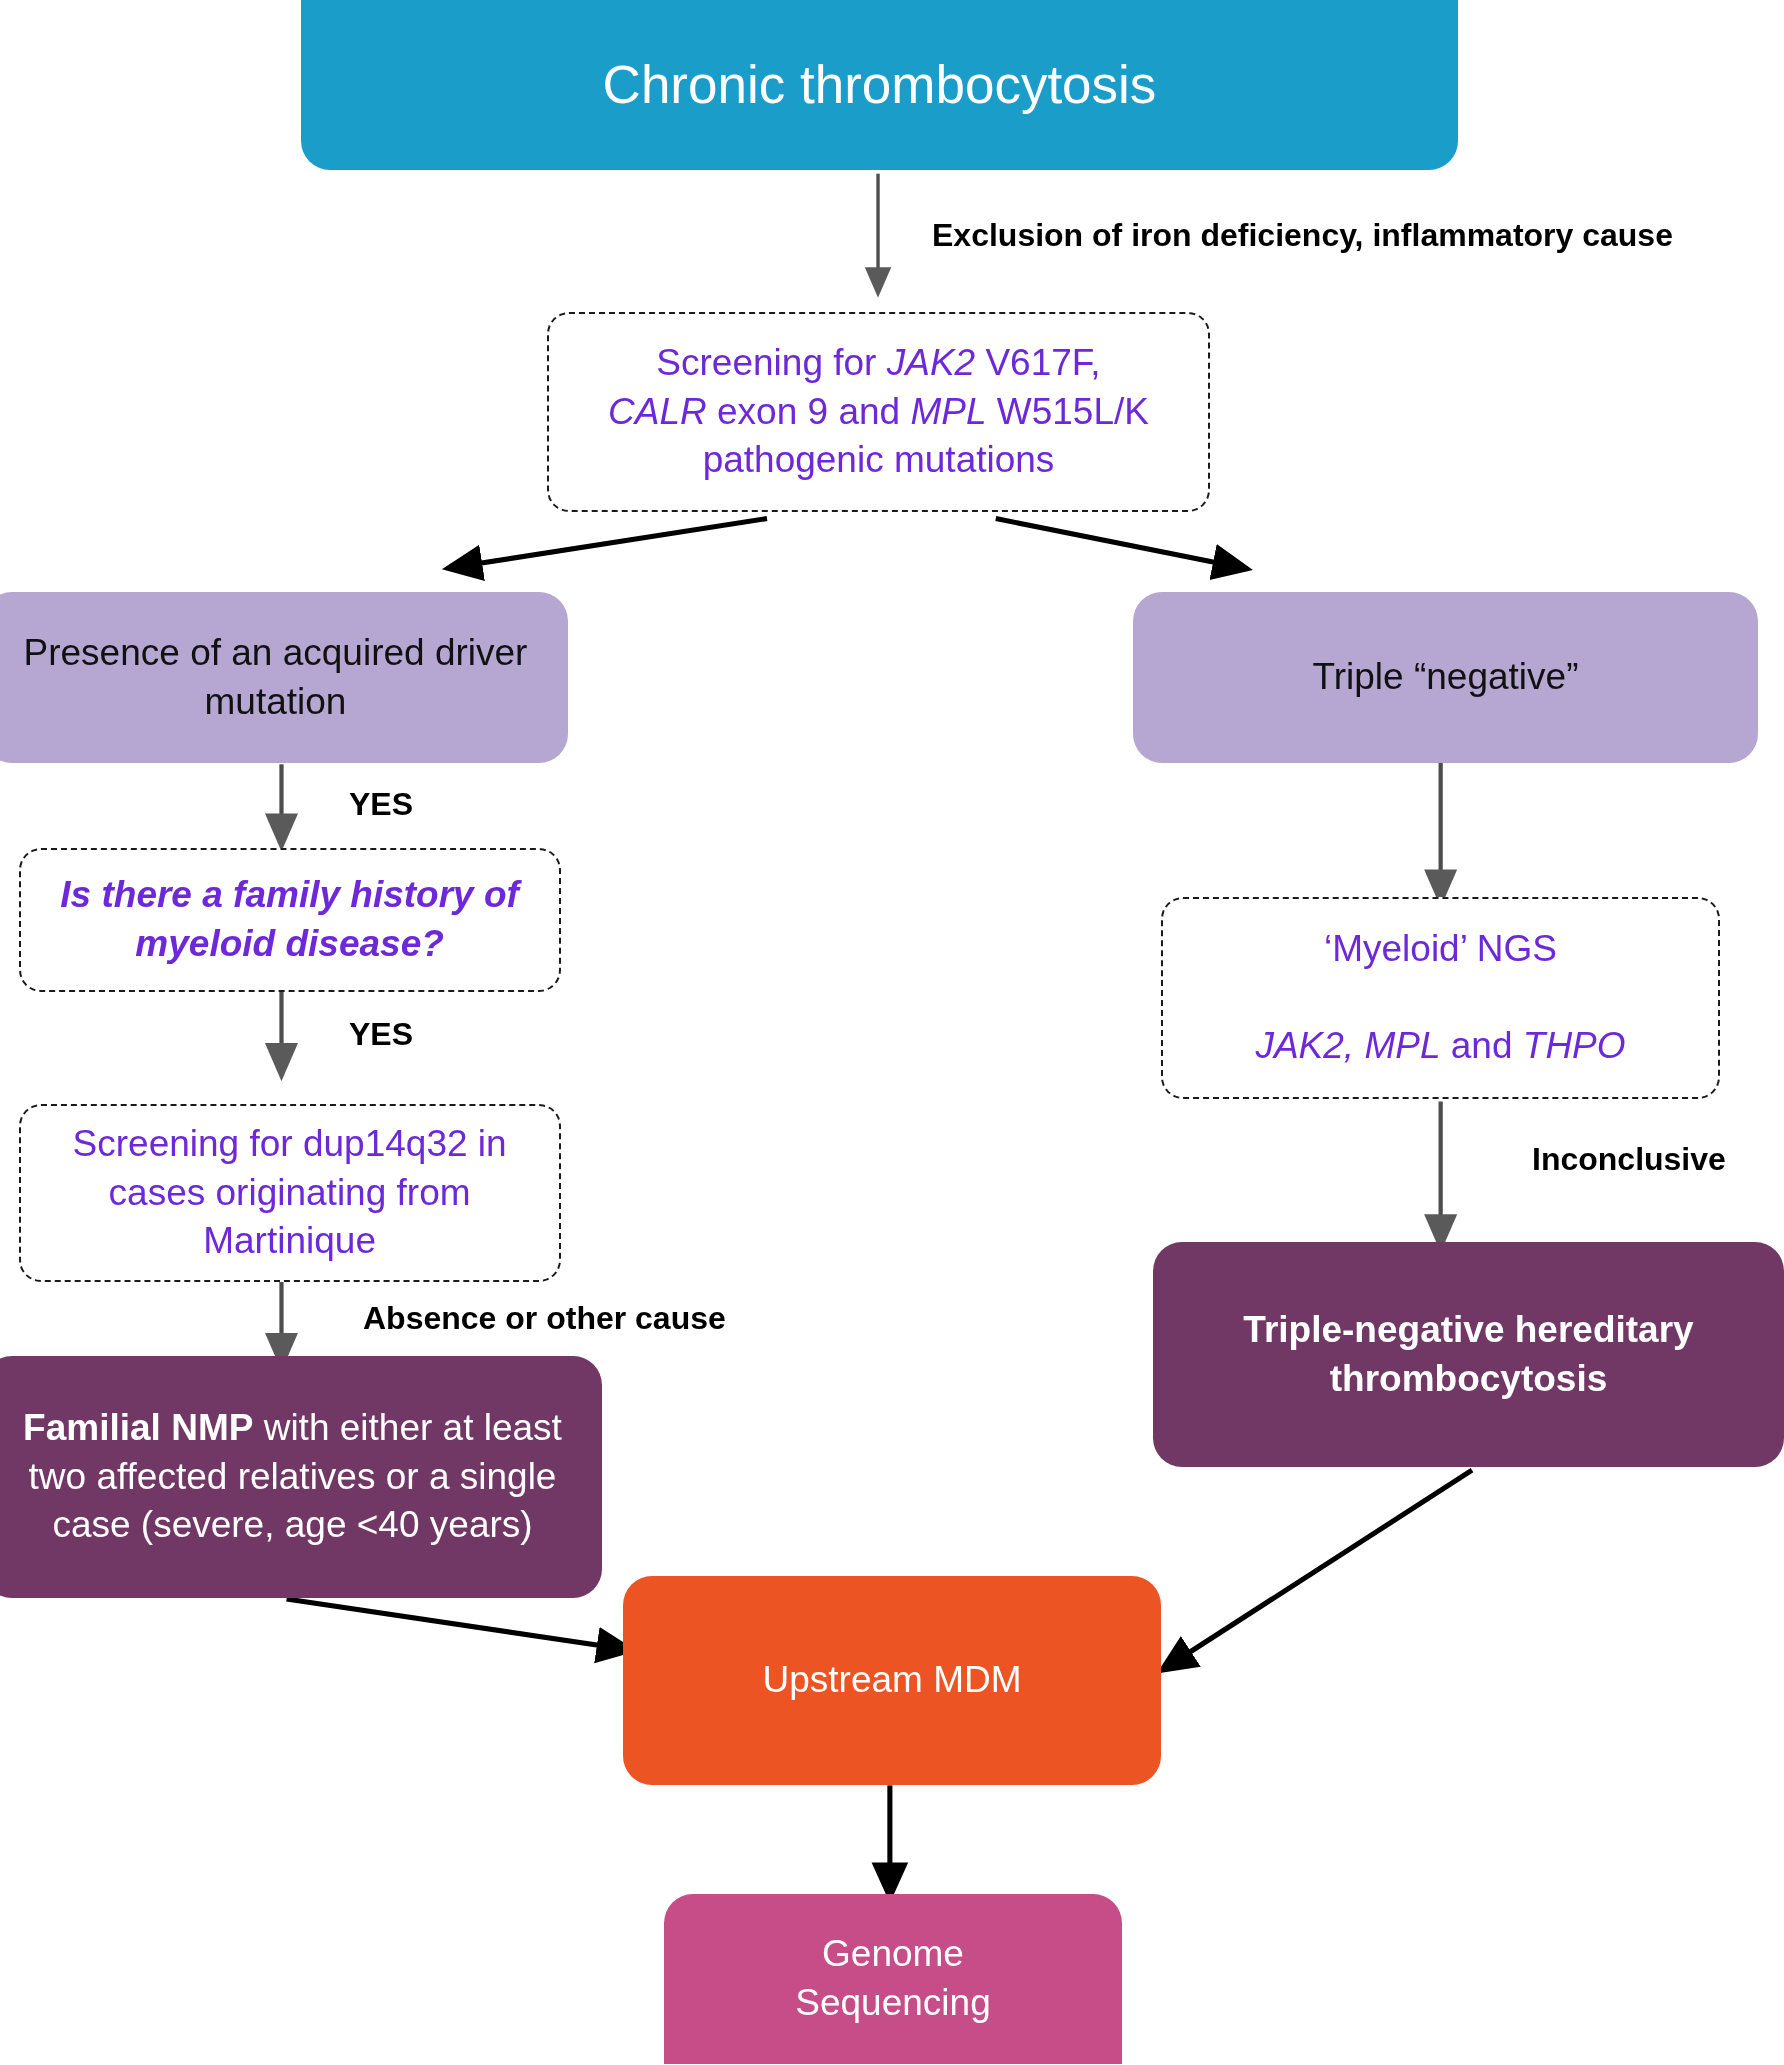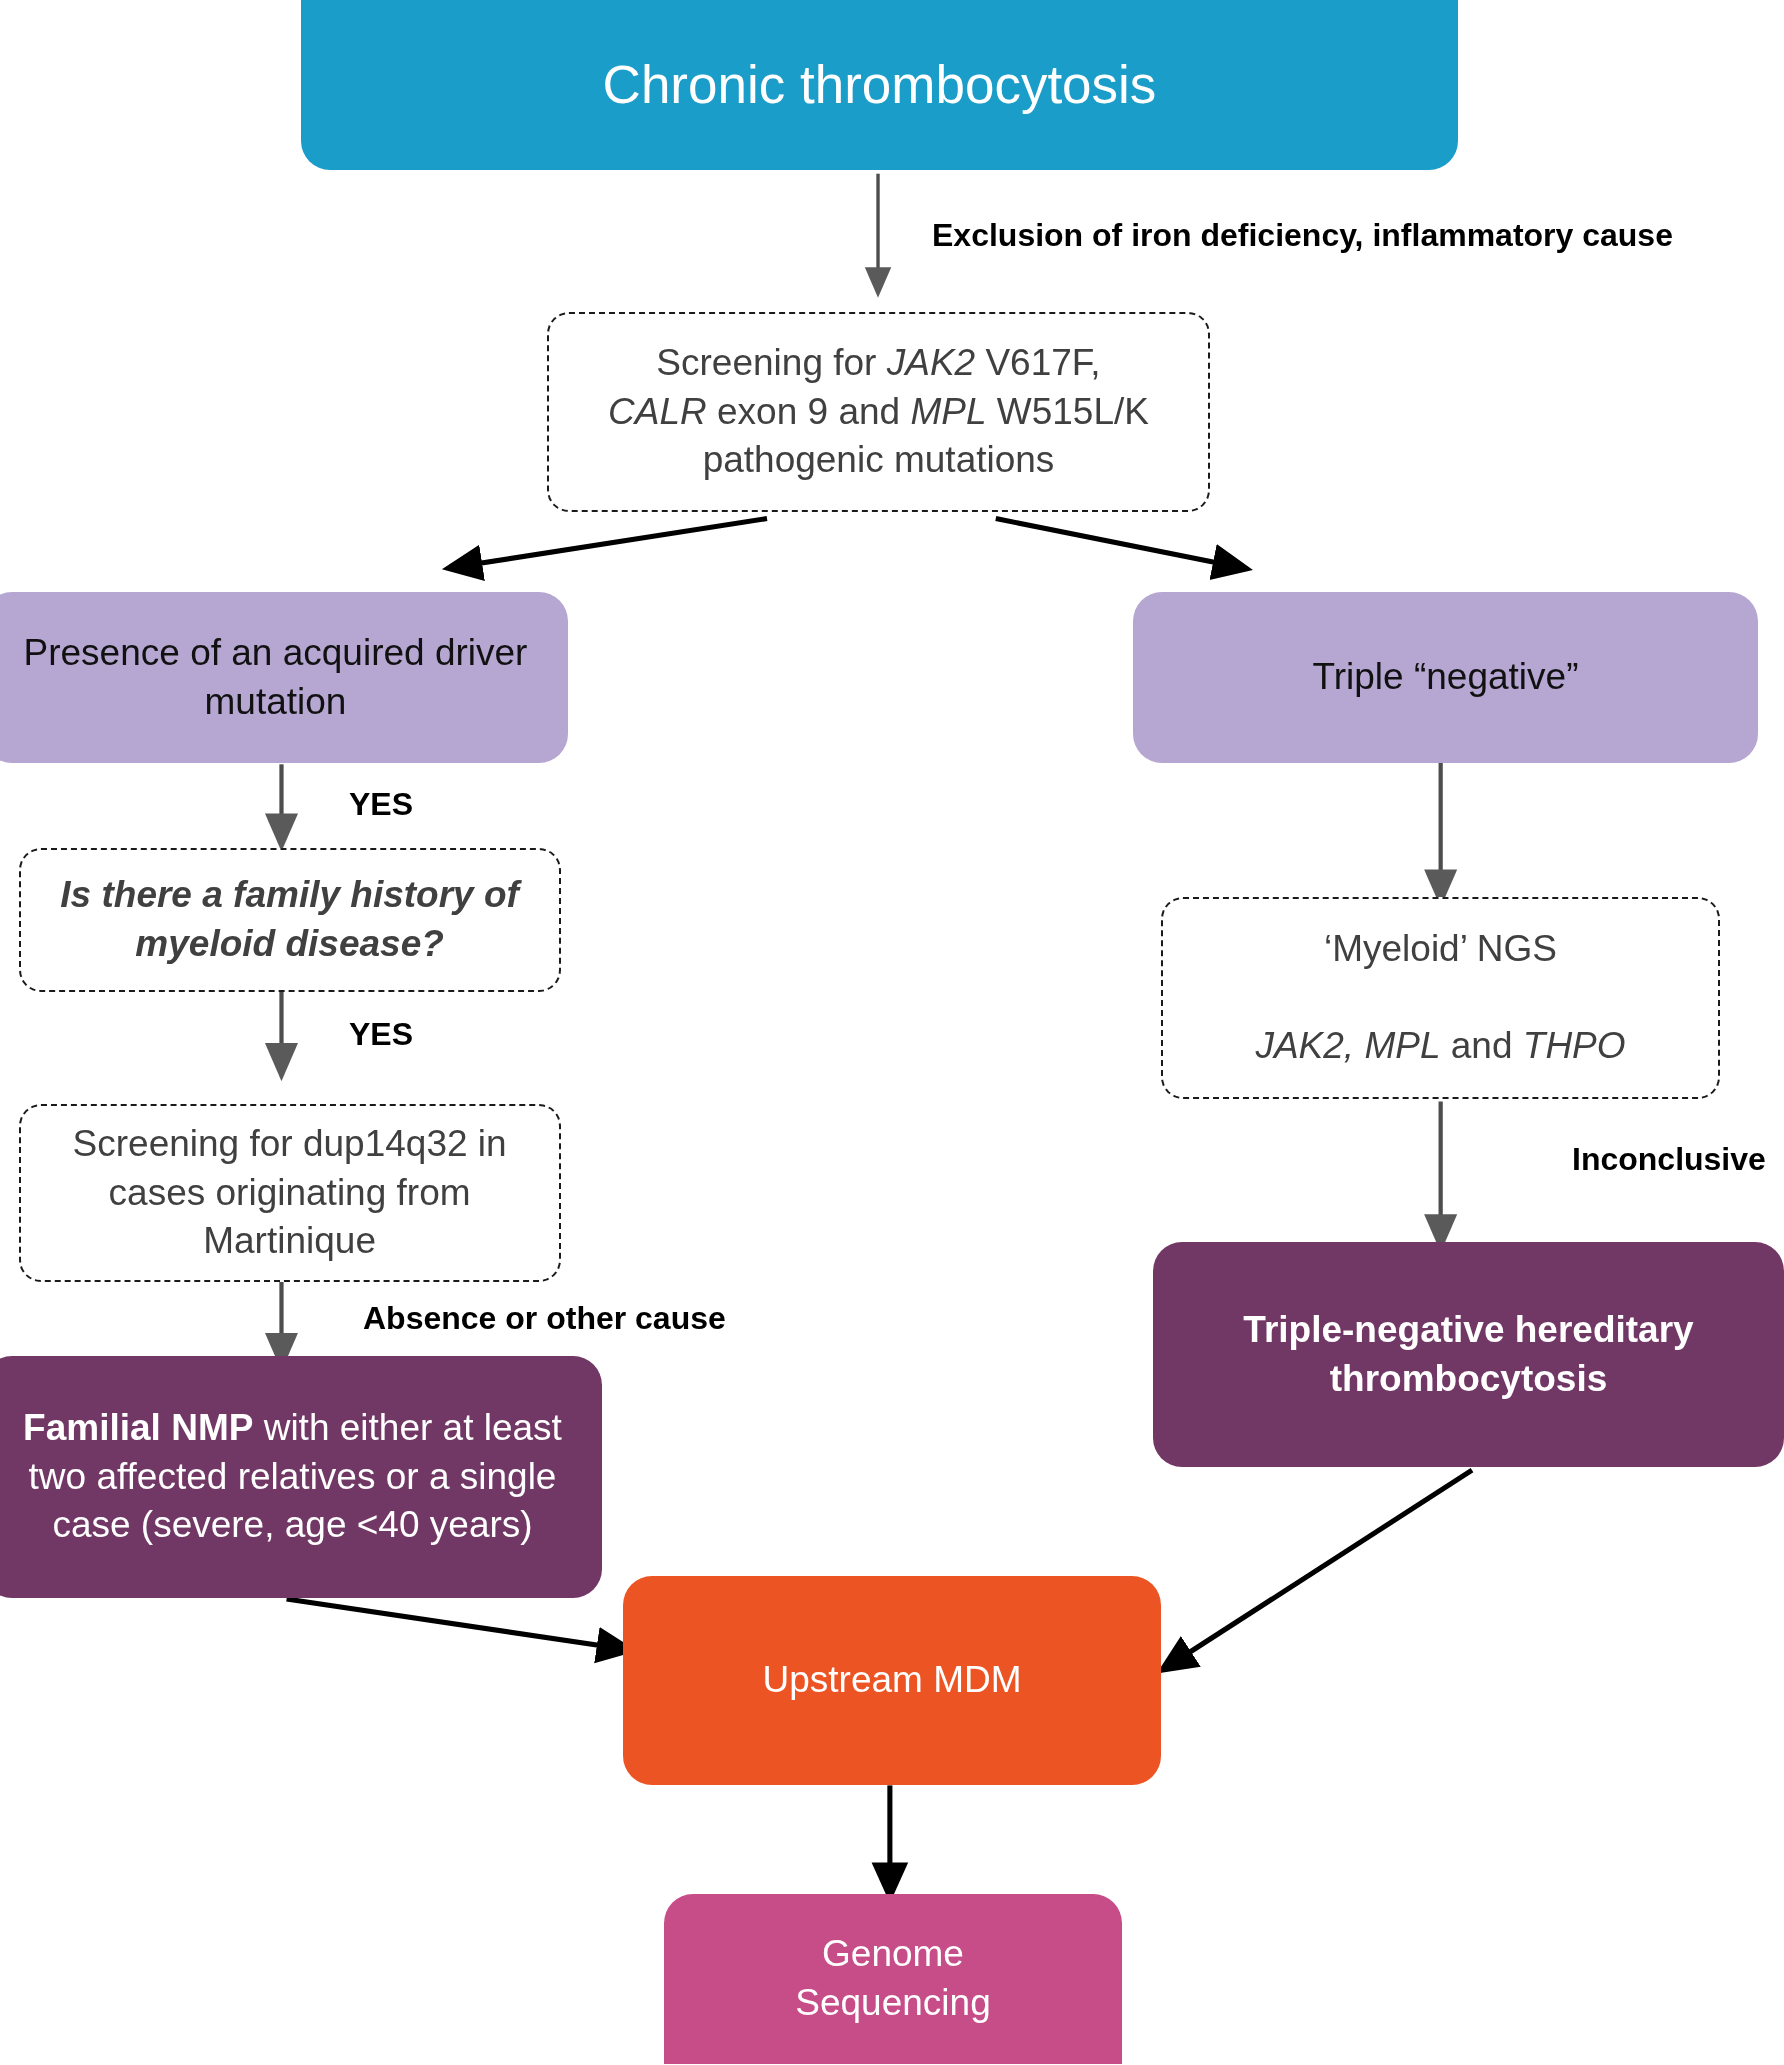--- a/index.html
+++ b/index.html
@@ -45,21 +45,21 @@
   .block.lilac  { background: #b6a6d2; color: #111111; }
   .block.plum   { background: #713765; }
   .block.orange { background: #ec5424; }
   .block.pink   { background: #c64d88; }
 
   
   .dashed {
     background: #ffffff;
     border: 2.5px dashed #1a1a1a;
     border-radius: 22px;
-    color: #404040;
+    color: #6d28d9;
   }
 
   
   .elabel {
     position: absolute;
     font-weight: bold;
     color: #000000;
     white-space: nowrap;
     line-height: 1.1;
   }
@@ -165,16 +165,16 @@
   </div>
 
   <div class="elabel fs-lab" style="left:932px; top:218px;">Exclusion of iron deficiency, inflammatory cause</div>
 
   <div class="elabel fs-lab" style="left:349px; top:787px;">YES</div>
 
   <div class="elabel fs-lab" style="left:349px; top:1017px;">YES</div>
 
   <div class="elabel fs-lab" style="left:363px; top:1301px;">Absence or other cause</div>
 
-  <div class="elabel fs-lab" style="left:1572px; top:1142px;">Inconclusive</div>
+  <div class="elabel fs-lab" style="left:1532px; top:1142px;">Inconclusive</div>
 
 </div>
 
 
 </body></html>

